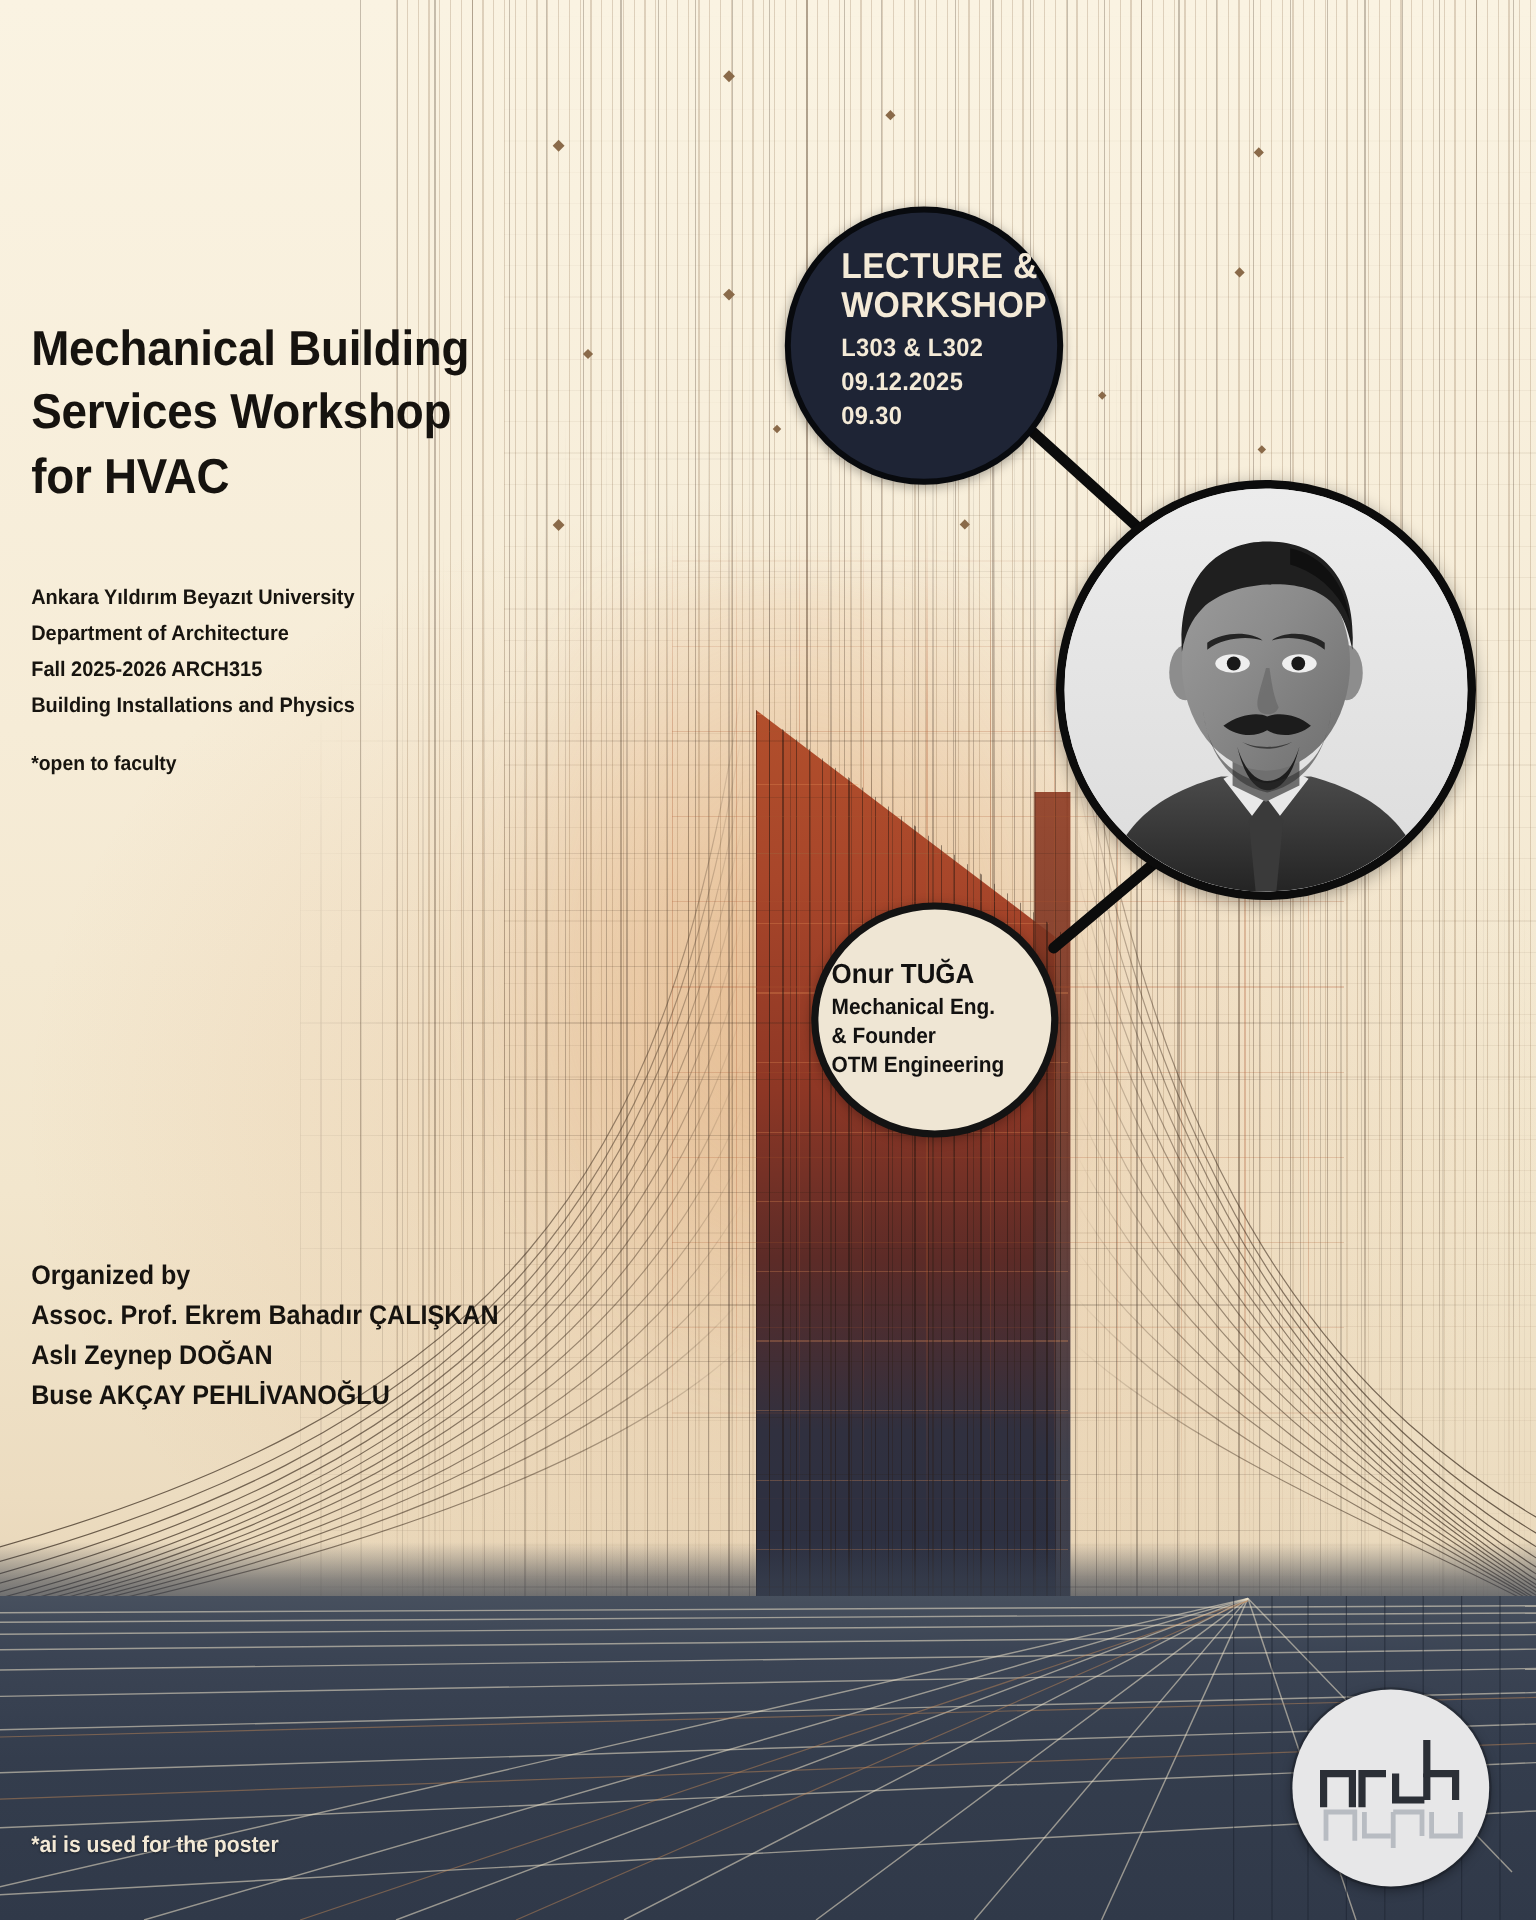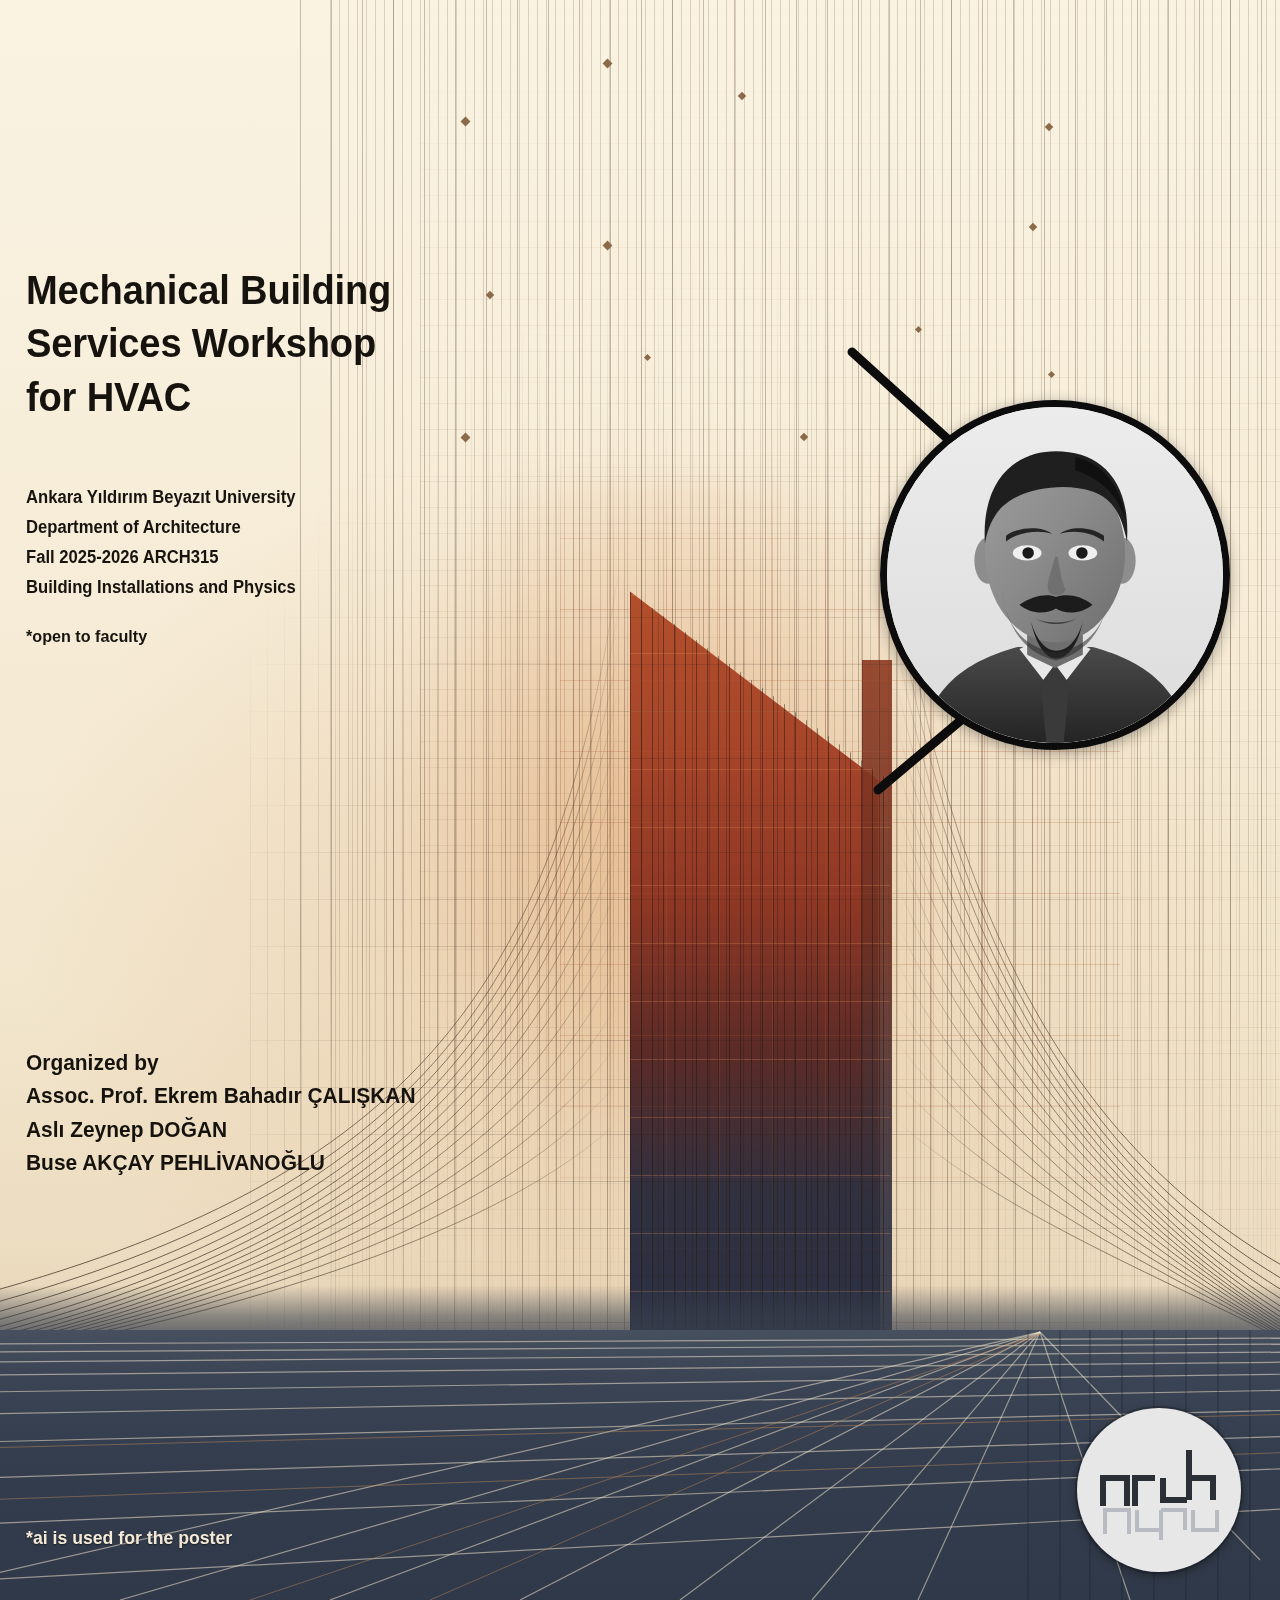--- a/index.html
+++ b/index.html
@@ -346,21 +346,34 @@
 
   <div class="organized">
     <span style="white-space:pre-line">Organized by
 Assoc. Prof. Ekrem Bahadır ÇALIŞKAN
 Aslı Zeynep DOĞAN
 Buse AKÇAY PEHLİVANOĞLU</span>
   </div>
 
   <div class="ai-note">*ai is used for the poster</div>
 
-
+  <div class="bubble-dark">
+    <div class="big" style="white-space:pre-line">LECTURE &amp;
+WORKSHOP</div>
+    <div class="small" style="white-space:pre-line">L303 &amp; L302
+09.12.2025
+09.30</div>
+  </div>
+
+  <div class="bubble-light">
+    <div class="nm">Onur TUĞA</div>
+    <div class="rl" style="white-space:pre-line">Mechanical Eng.
+&amp; Founder
+OTM Engineering</div>
+  </div>
 
   <div class="portrait">
     <svg viewBox="0 0 350 350">
       <defs>
         <linearGradient id="bgP" x1="0" y1="0" x2="0" y2="1">
           <stop offset="0%" stop-color="#ececec"></stop>
             <stop offset="100%" stop-color="#dcdcdc"></stop>
         </linearGradient>
         <linearGradient id="skin" x1="0" y1="0" x2="1" y2="1">
           <stop offset="0%" stop-color="#9d9d9d"></stop>

